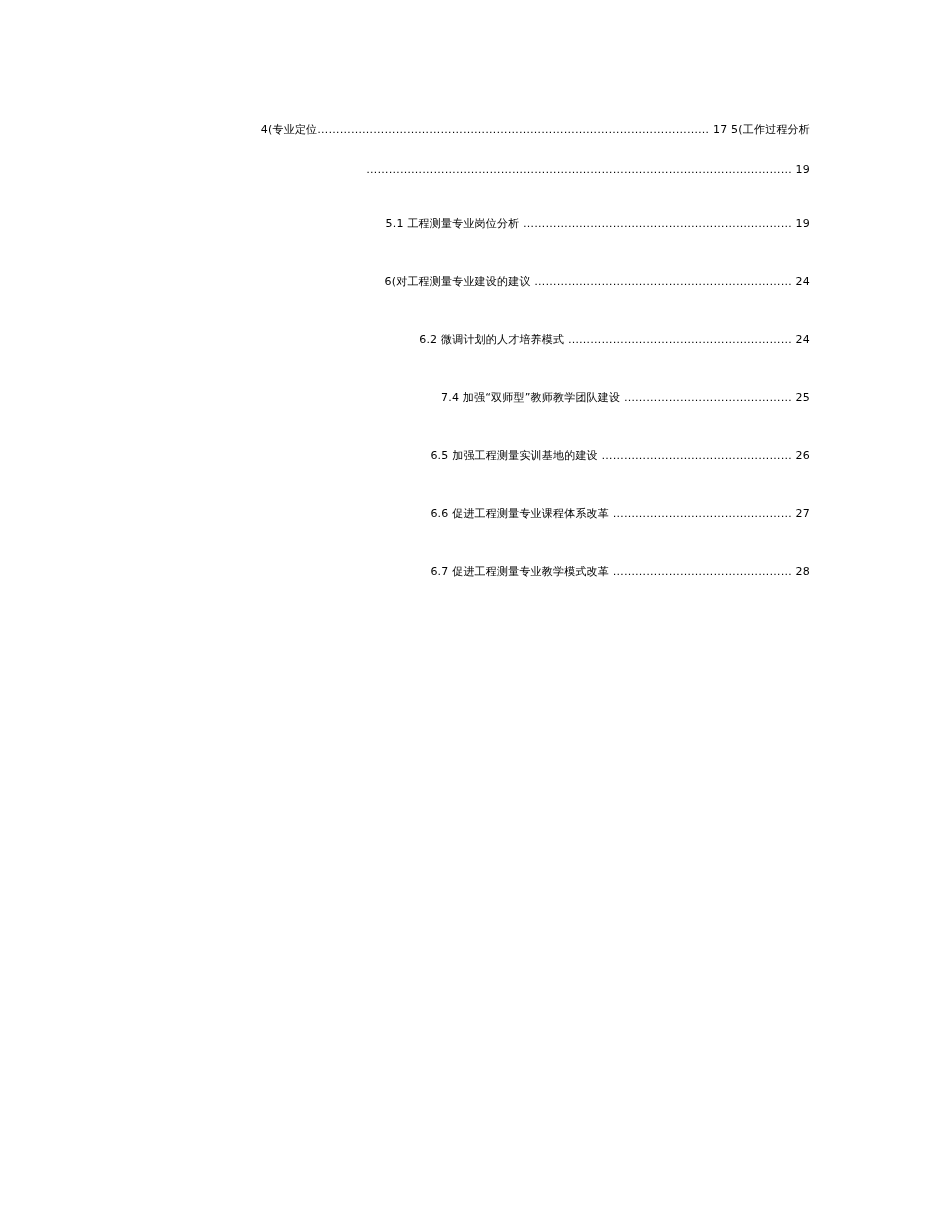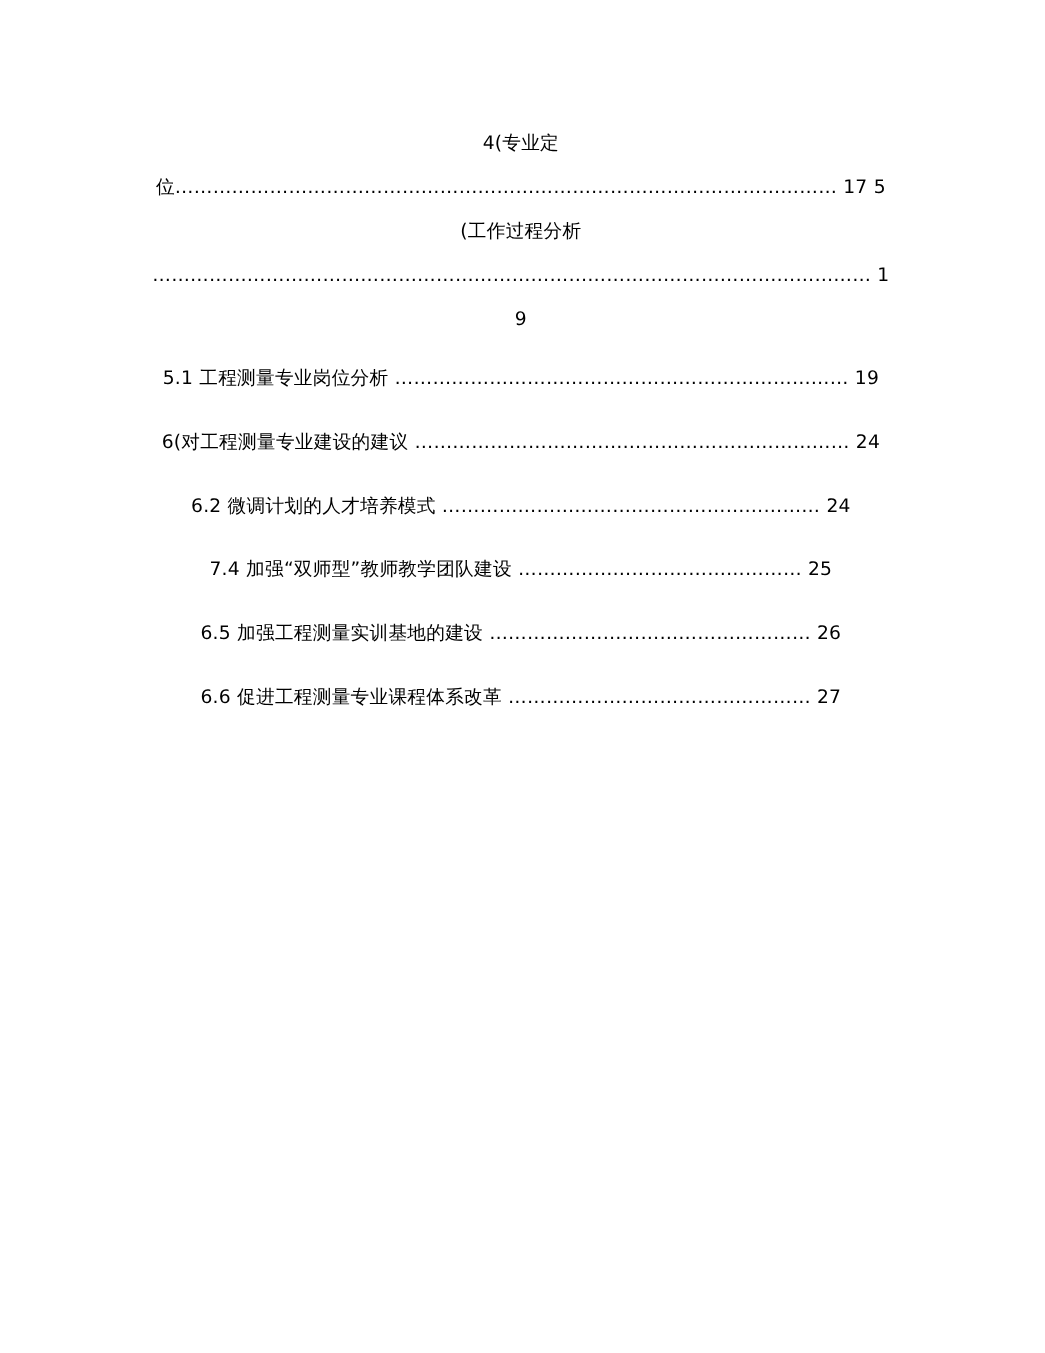--- a/index.html
+++ b/index.html
@@ -19,39 +19,40 @@
     width: 950px;
     height: 1230px;
     background: #ffffff;
     box-sizing: border-box;
     padding: 110px 140px 0 137px;
   }
   .toc {
     display: block;
   }
   .toc-entry {
-    font-size: 17px;
+    font-size: 11px;
     line-height: 40px;
     letter-spacing: 0.2px;
     word-break: break-all;
     margin: 0 0 20px 0;
-    text-align: center;
+    text-align: right;
   }
   .toc-entry:last-child {
     margin-bottom: 0;
   }
   .e-1 { margin-bottom: 14px; }
   .e-2 { margin-bottom: 18px; }
 </style>
 </head>
 <body>
 
 <div class="page">
   <div class="toc">
     <p class="toc-entry e-1">4(专业定位…………………………………………………………………………………………… 17 5(工作过程分析 …………………………………………………………………………………………………… 19</p>
     <p class="toc-entry e-2">5.1 工程测量专业岗位分析 ……………………………………………………………… 19</p>
     <p class="toc-entry e-2">6(对工程测量专业建设的建议 …………………………………………………………… 24</p>
     <p class="toc-entry e-2">6.2 微调计划的人才培养模式 …………………………………………………… 24</p>
     <p class="toc-entry e-2">7.4 加强“双师型”教师教学团队建设 ……………………………………… 25</p>
     <p class="toc-entry e-2">6.5 加强工程测量实训基地的建设 …………………………………………… 26</p>
     <p class="toc-entry e-2">6.6 促进工程测量专业课程体系改革 ………………………………………… 27</p>
+    <p class="toc-entry e-2">6.7 促进工程测量专业教学模式改革 ………………………………………… 28</p>
   </div>
 </div>
 
 </body></html>

